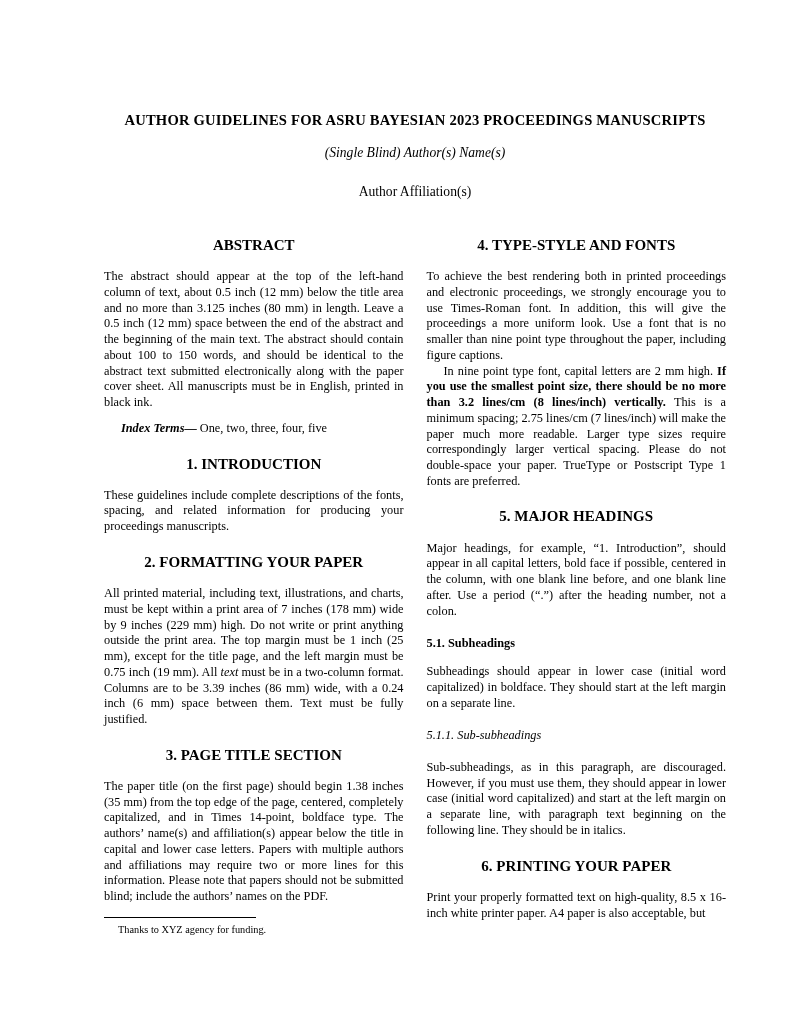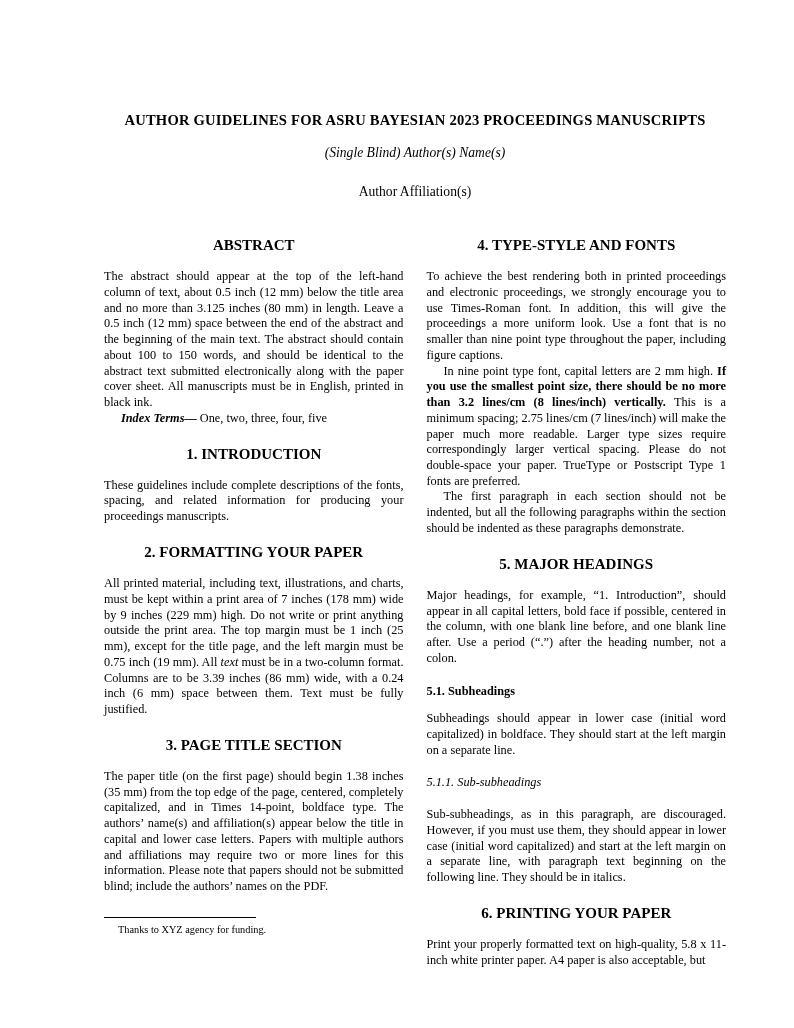--- a/index.html
+++ b/index.html
@@ -60,21 +60,21 @@
   }
   h4.subsubsec {
     text-align:left;
     font-size:12.3px;
     font-weight:normal;
     font-style:italic;
     margin:17px 0 16px 0;
   }
   p { margin:0; }
   p.indent { text-indent:17px; }
-  .index-terms { text-indent:17px; }
+  .index-terms { text-indent:17px; margin-top:10px; }
   .it-label { font-weight:bold; font-style:italic; }
   .inline-italic { font-style:italic; }
   .inline-bold { font-weight:bold; }
 
   .footnote { margin-top:auto; font-size:10.3px; text-align:left; }
   .footnote-rule { width:152px; border-top:1px solid #000; margin-bottom:5px; }
   .footnote-text { text-indent:14px; }
 </style>
 </head>
 <body>
@@ -106,29 +106,28 @@
         <div class="footnote-rule"></div>
         <div class="footnote-text">Thanks to XYZ agency for funding.</div>
       </div>
     </div>
 
     <div class="col">
 
       <h2 class="sec">4. TYPE-STYLE AND FONTS</h2>
       <p>To achieve the best rendering both in printed proceedings and electronic proceedings, we strongly encourage you to use Times-Roman font. In addition, this will give the proceedings a more uniform look. Use a font that is no smaller than nine point type throughout the paper, including figure captions.</p>
       <p class="indent"><span>In nine point type font, capital letters are 2 mm high. </span><span class="inline-bold">If you use the smallest point size, there should be no more than 3.2 lines/cm (8 lines/inch) vertically.</span><span> This is a minimum spacing; 2.75 lines/cm (7 lines/inch) will make the paper much more readable. Larger type sizes require correspondingly larger vertical spacing. Please do not double-space your paper. TrueType or Postscript Type 1 fonts are preferred.</span></p>
-      <p class="indent">The first paragraph in each section should not be indented, but all the following paragraphs within the section should be indented as these paragraphs demonstrate.</p>
 
       <h2 class="sec">5. MAJOR HEADINGS</h2>
       <p>Major headings, for example, “1. Introduction”, should appear in all capital letters, bold face if possible, centered in the column, with one blank line before, and one blank line after. Use a period (“.”) after the heading number, not a colon.</p>
 
       <h3 class="subsec">5.1. Subheadings</h3>
       <p>Subheadings should appear in lower case (initial word capitalized) in boldface. They should start at the left margin on a separate line.</p>
 
       <h4 class="subsubsec">5.1.1. Sub-subheadings</h4>
       <p>Sub-subheadings, as in this paragraph, are discouraged. However, if you must use them, they should appear in lower case (initial word capitalized) and start at the left margin on a separate line, with paragraph text beginning on the following line. They should be in italics.</p>
 
       <h2 class="sec">6. PRINTING YOUR PAPER</h2>
-      <p>Print your properly formatted text on high-quality, 5.8 x 11-inch white printer paper. A4 paper is also acceptable, but</p>
+      <p>Print your properly formatted text on high-quality, 8.5 x 16-inch white printer paper. A4 paper is also acceptable, but</p>
     </div>
 
   </div>
 </div>
 
 </body></html>

